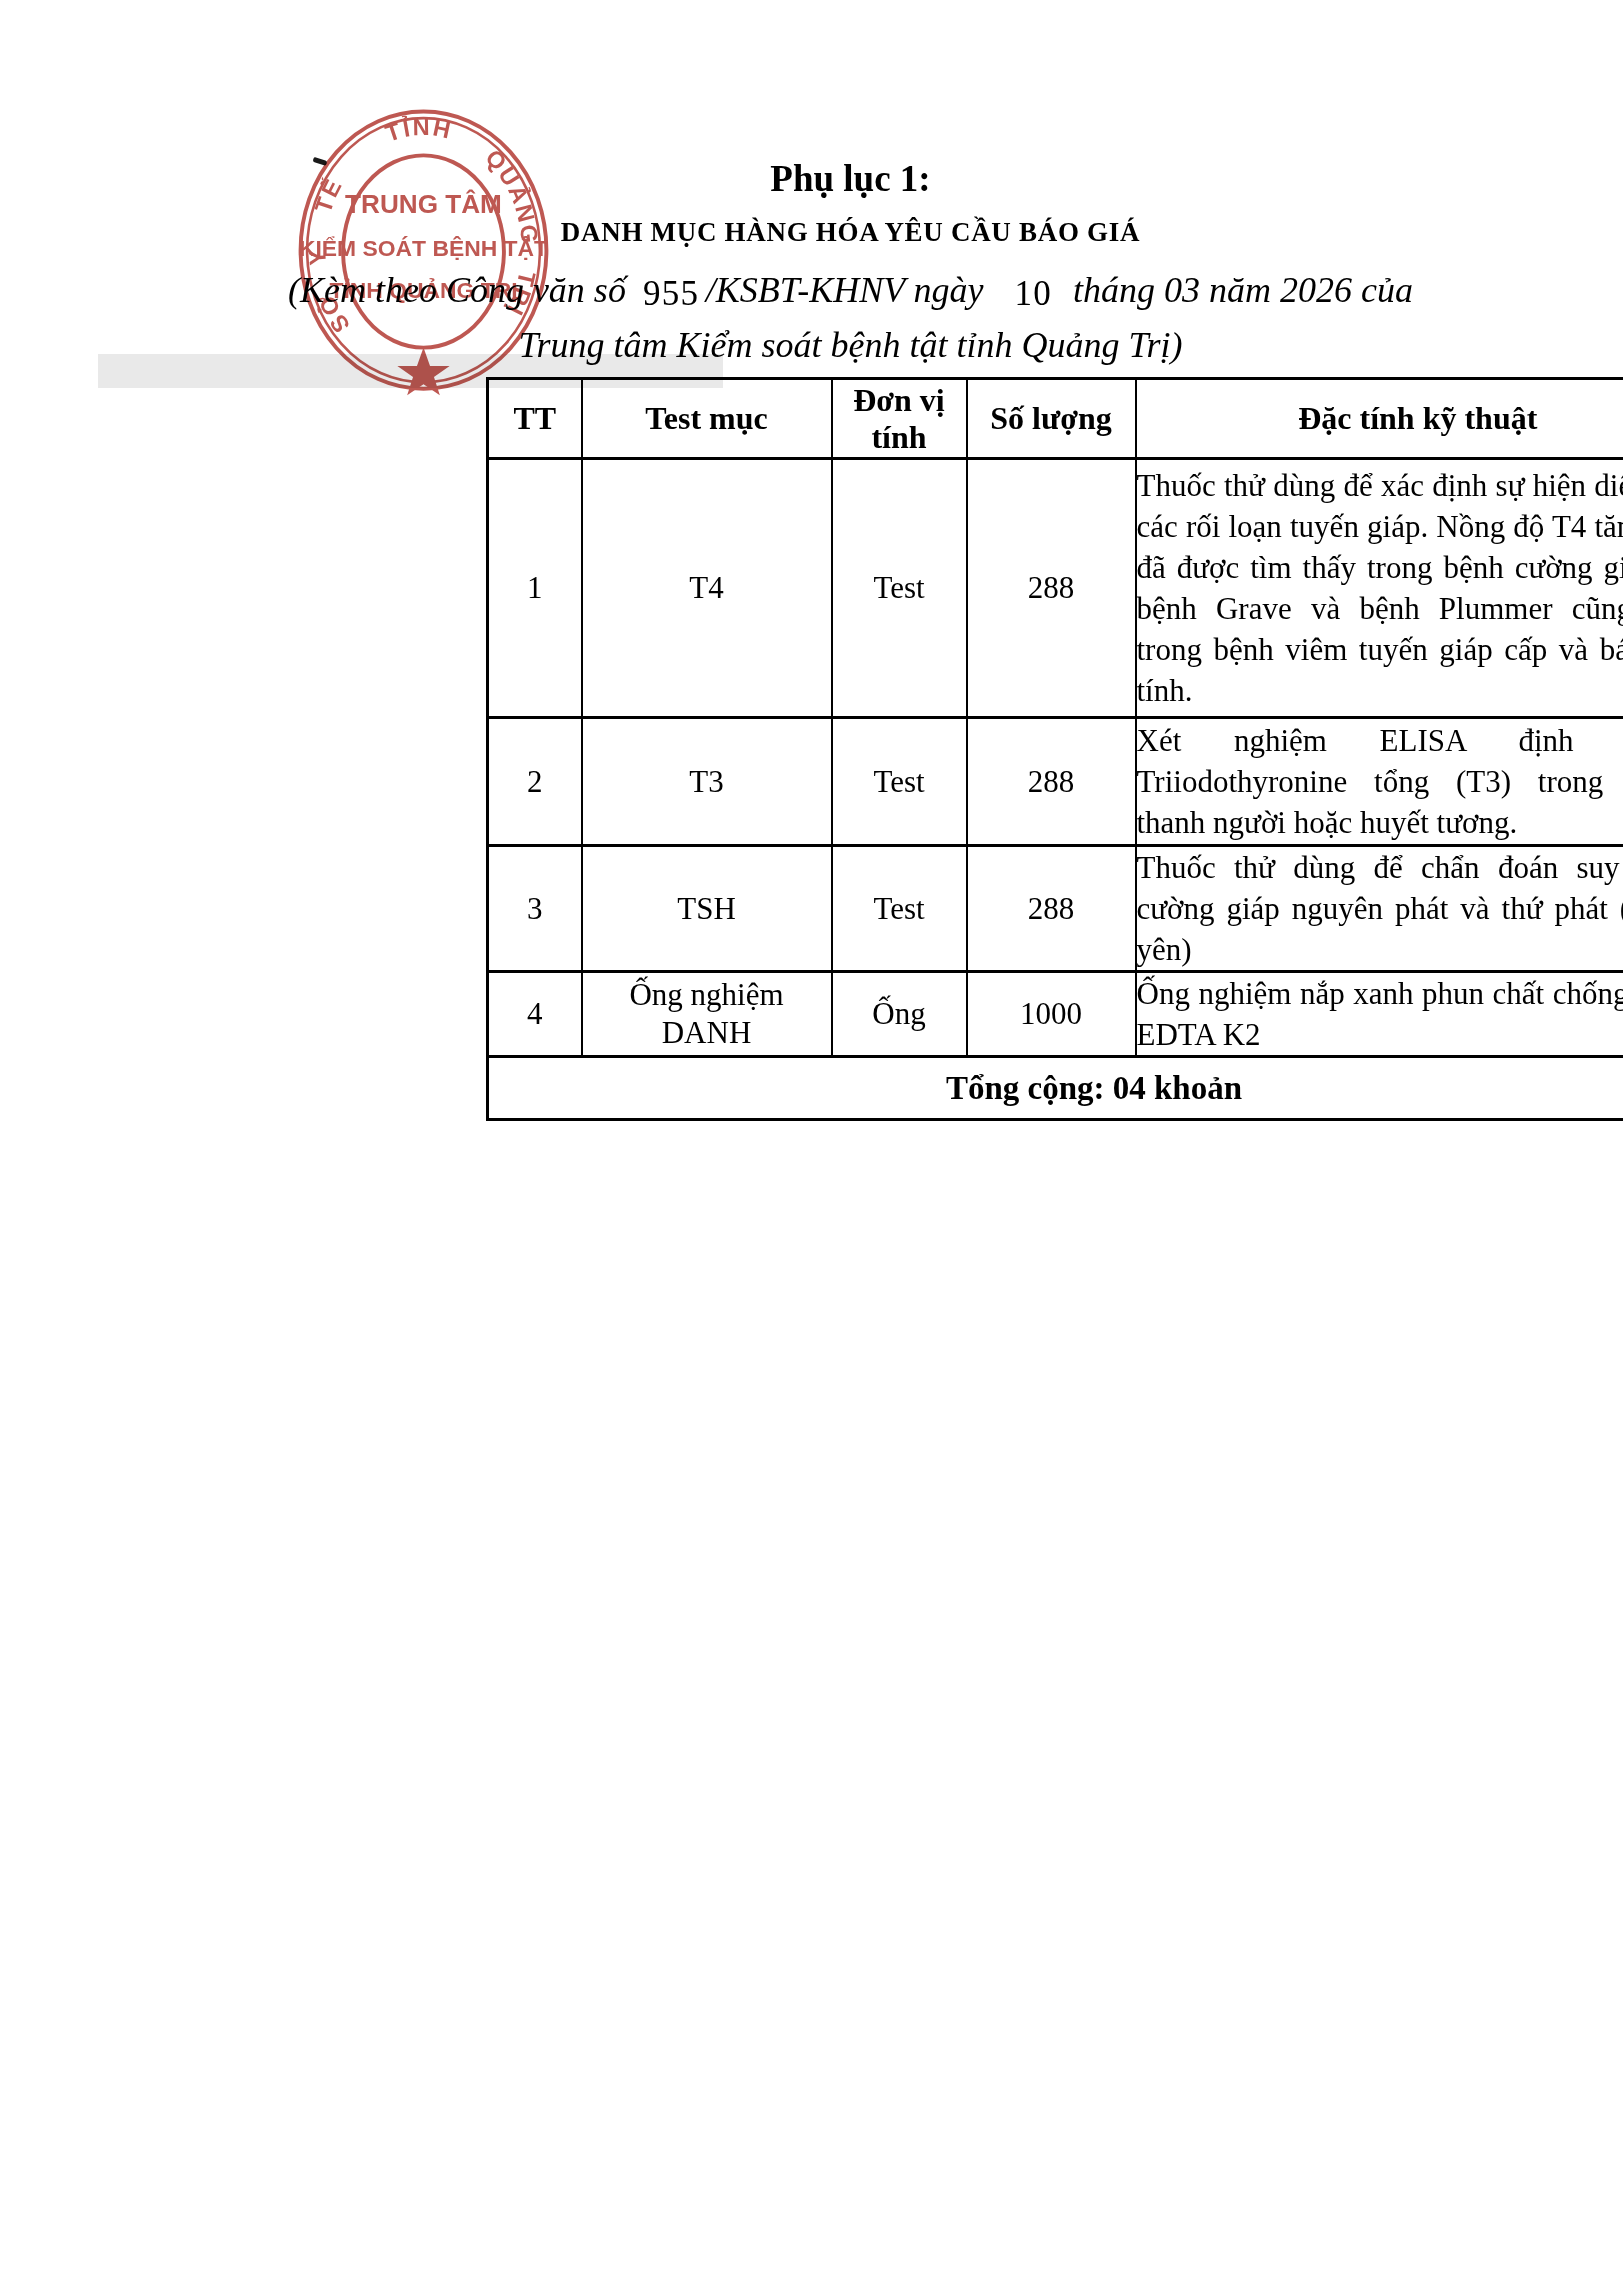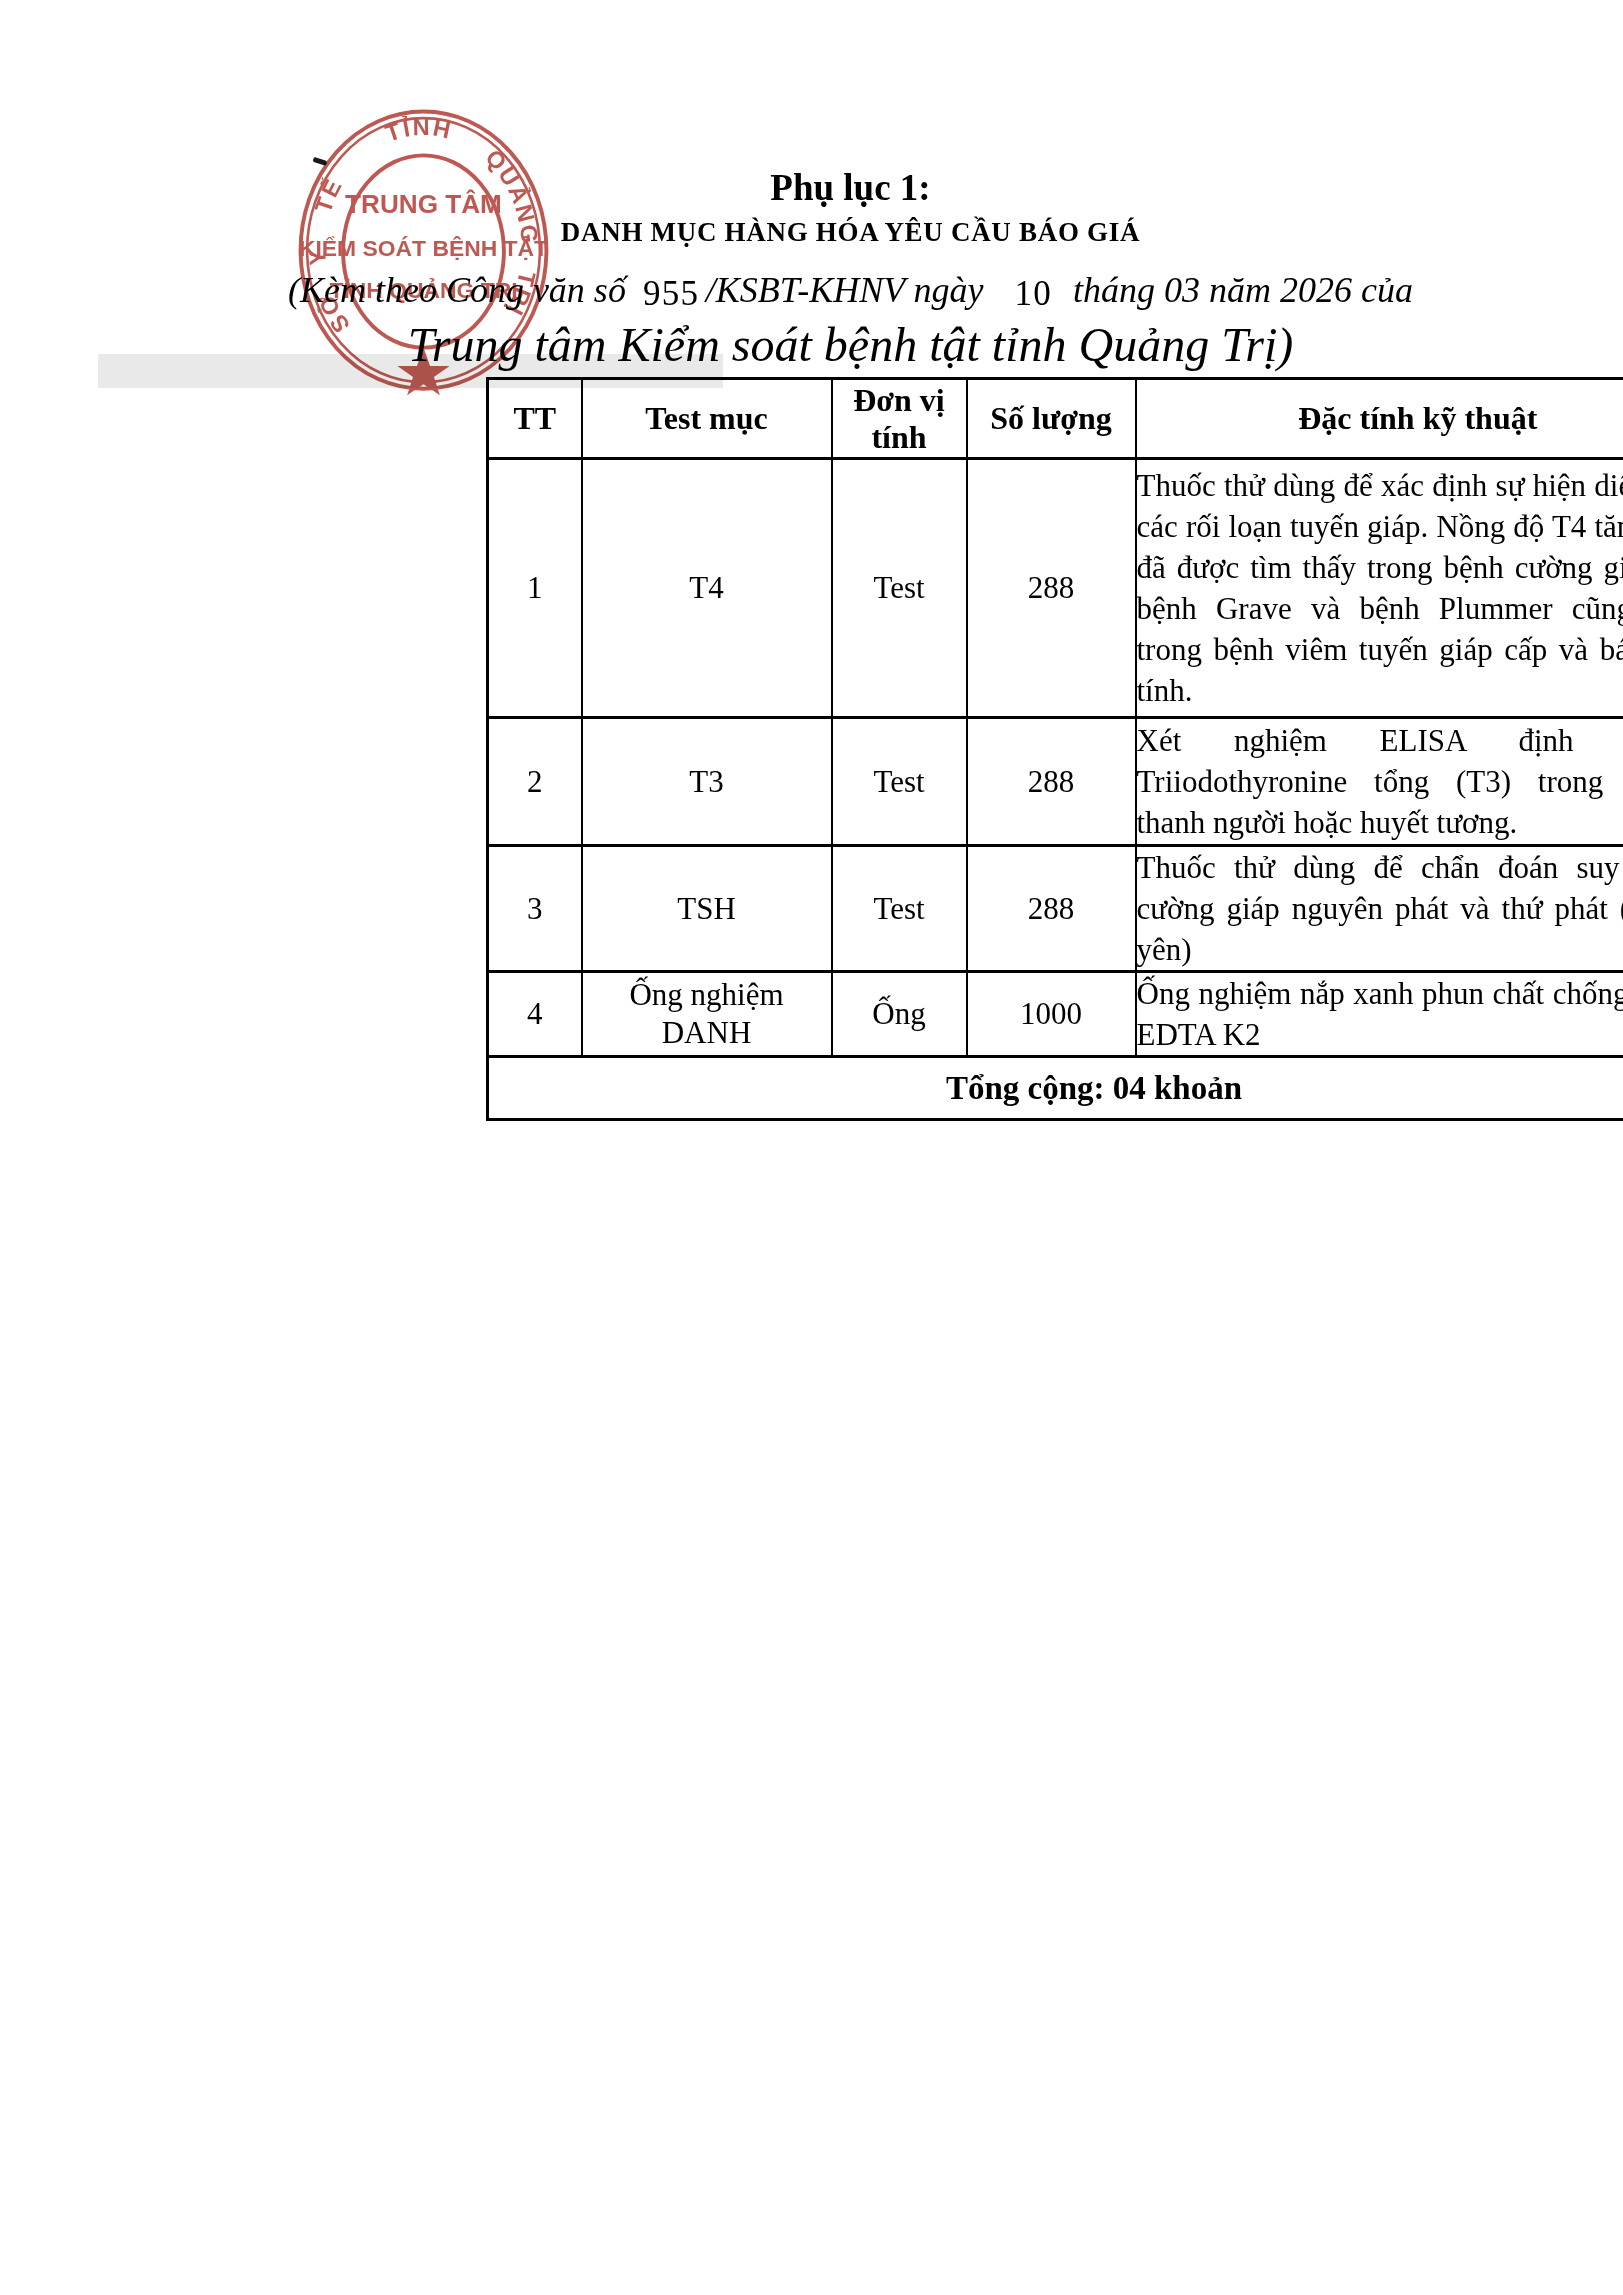--- a/index.html
+++ b/index.html
@@ -26,35 +26,35 @@
     opacity:0.88;
     mix-blend-mode:multiply;
   }
   .stamp text{font-family:"Liberation Sans","DejaVu Sans",sans-serif;font-weight:bold;}
   
   .content{
     position:absolute;left:242px;top:0;width:1217px;
   }
   .appendix-title{
     position:absolute;left:0;top:156px;width:100%;
-    text-align:center;font-size:37px;font-weight:bold;line-height:46px;margin-top:9px;
+    text-align:center;font-size:37px;font-weight:bold;line-height:46px;
   }
   .main-title{
     position:absolute;left:0;top:207px;width:100%;
     text-align:center;font-size:27px;font-weight:bold;line-height:51px;
     letter-spacing:0.7px;
   }
   .subtitle1{
     position:absolute;left:-26px;top:267px;width:1269px;
     text-align:center;font-size:36px;font-style:italic;line-height:46px;
     white-space:nowrap;
   }
   .subtitle2{
     position:absolute;left:0;top:322px;width:100%;
-    text-align:center;font-size:48px;font-style:italic;line-height:46px;
+    text-align:center;font-size:36px;font-style:italic;line-height:46px;
   }
   .fill-num{
     font-style:normal;font-size:35px;
     position:relative;top:3.3px;
     letter-spacing:1.3px;
   }
   .num-gap-l{margin-left:17px;margin-right:6.5px;}
   .num-gap-2{margin-left:31px;margin-right:21px;}
   
   table.quote{

